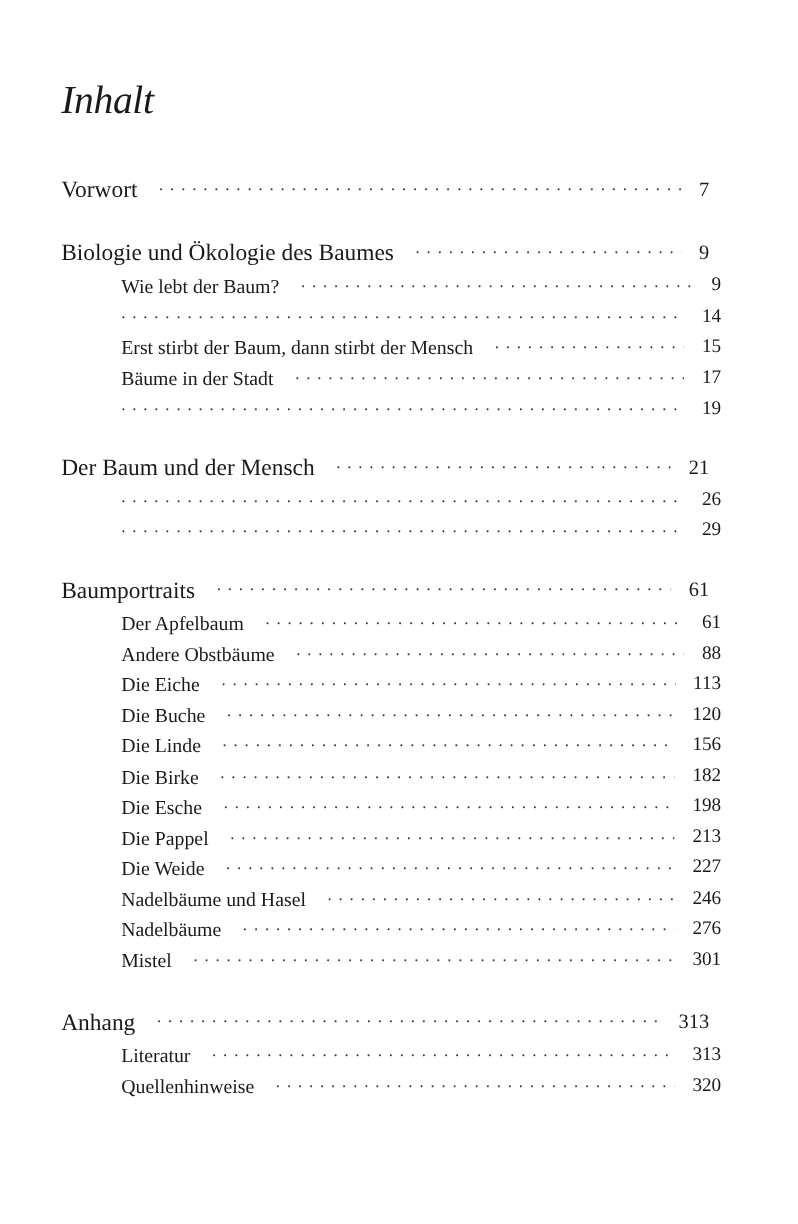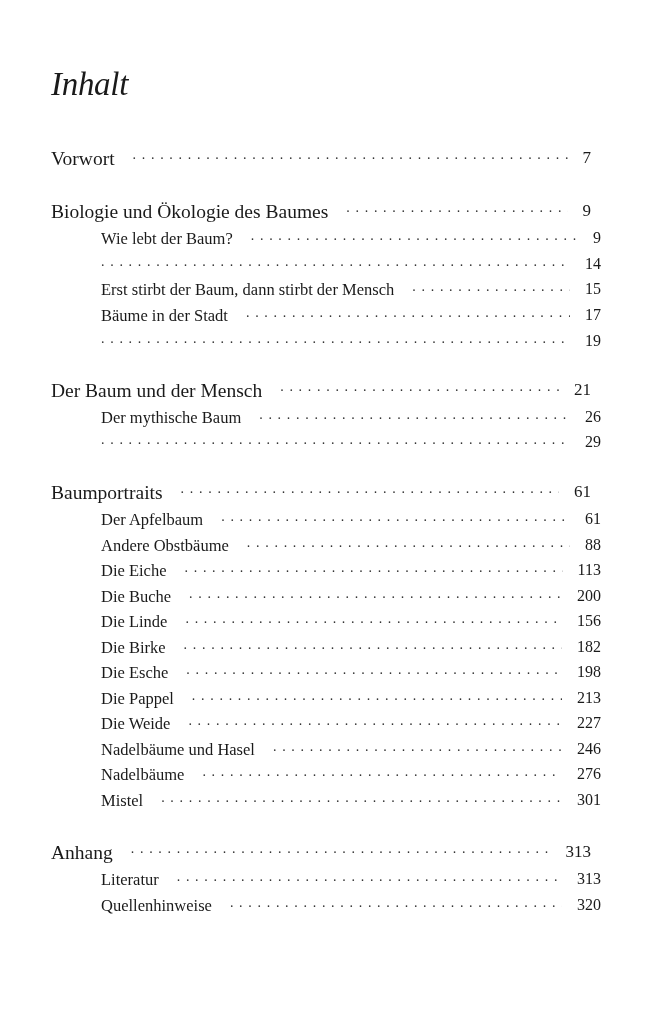--- a/index.html
+++ b/index.html
@@ -119,21 +119,20 @@
     <span class="leader"></span>
     <span class="page">19</span>
   </div>
 
   <div class="entry main" style="top:380px">
     <span class="label">Der Baum und der Mensch</span>
     <span class="leader"></span>
     <span class="page">21</span>
   </div>
   <div class="entry sub" style="top:408px">
-    <span class="label">Der mythische Baum</span>
     <span class="leader"></span>
     <span class="page">26</span>
   </div>
   <div class="entry sub" style="top:433px">
     <span class="leader"></span>
     <span class="page">29</span>
   </div>
 
   <div class="entry main" style="top:482px">
     <span class="label">Baumportraits</span>
@@ -151,21 +150,21 @@
     <span class="page">88</span>
   </div>
   <div class="entry sub" style="top:561px">
     <span class="label">Die Eiche</span>
     <span class="leader"></span>
     <span class="page">113</span>
   </div>
   <div class="entry sub" style="top:587px">
     <span class="label">Die Buche</span>
     <span class="leader"></span>
-    <span class="page">200</span>
+    <span class="page">120</span>
   </div>
   <div class="entry sub" style="top:612px">
     <span class="label">Die Linde</span>
     <span class="leader"></span>
     <span class="page">156</span>
   </div>
   <div class="entry sub" style="top:638px">
     <span class="label">Die Birke</span>
     <span class="leader"></span>
     <span class="page">182</span>

